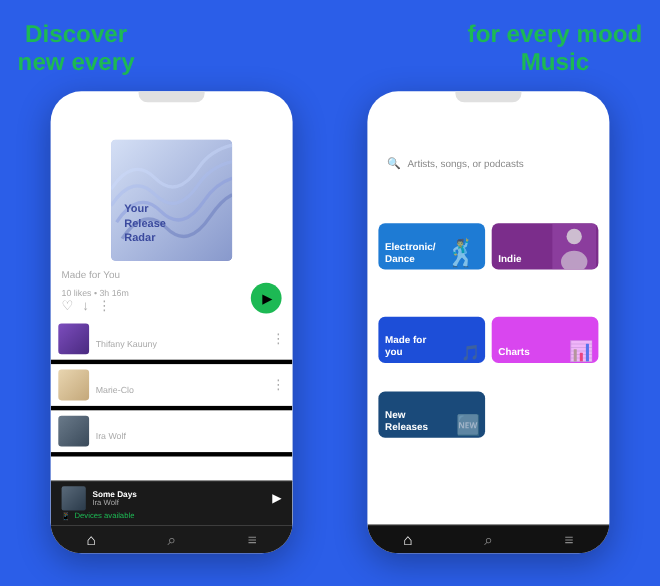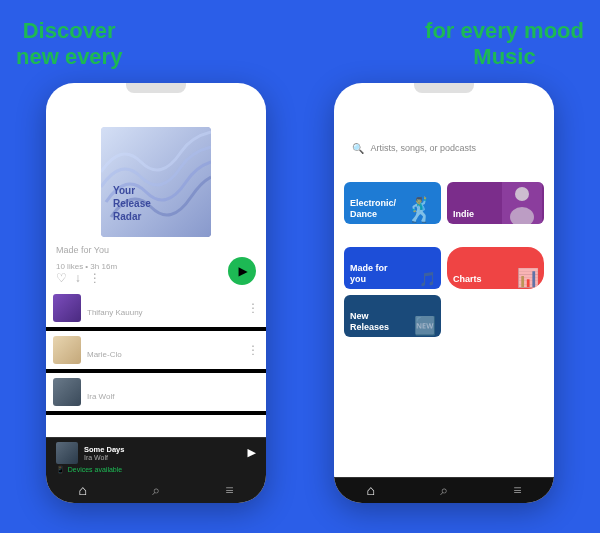--- a/index.html
+++ b/index.html
@@ -328,20 +328,21 @@
     }
 
     .genre-card {
       height: 42px;
       border-radius: 6px;
       position: relative;
       overflow: hidden;
       display: flex;
       align-items: flex-end;
       padding: 4px 6px;
+      margin-top: 20px;
     }
 
     .genre-card-label {
       color: white;
       font-size: 9px;
       font-weight: 800;
       line-height: 1.2;
       z-index: 2;
       position: relative;
     }
@@ -512,21 +513,21 @@
             </div>
           </div>
 
           <div>
             <div class="section-title">Browse all</div>
             <div class="genre-grid">
               <div class="genre-card" style="background:#1d4ed8;">
                 <span class="genre-card-label">Made for<br>you</span>
                 <div style="position:absolute;right:4px;bottom:2px;font-size:14px;opacity:0.6;color:white;">🎵</div>
               </div>
-              <div class="genre-card" style="background:#ef4444;border-radius:16px;">
+              <div class="genre-card" style="background:#d946ef;">
                 <span class="genre-card-label">Charts</span>
                 <div style="position:absolute;right:4px;bottom:0;font-size:18px;opacity:0.6;">📊</div>
               </div>
               <div class="genre-card" style="background:#1A4A7A;">
                 <span class="genre-card-label">New<br>Releases</span>
                 <div style="position:absolute;right:4px;bottom:0;font-size:18px;opacity:0.6;">🆕</div>
               </div>
             </div>
           </div>
 

